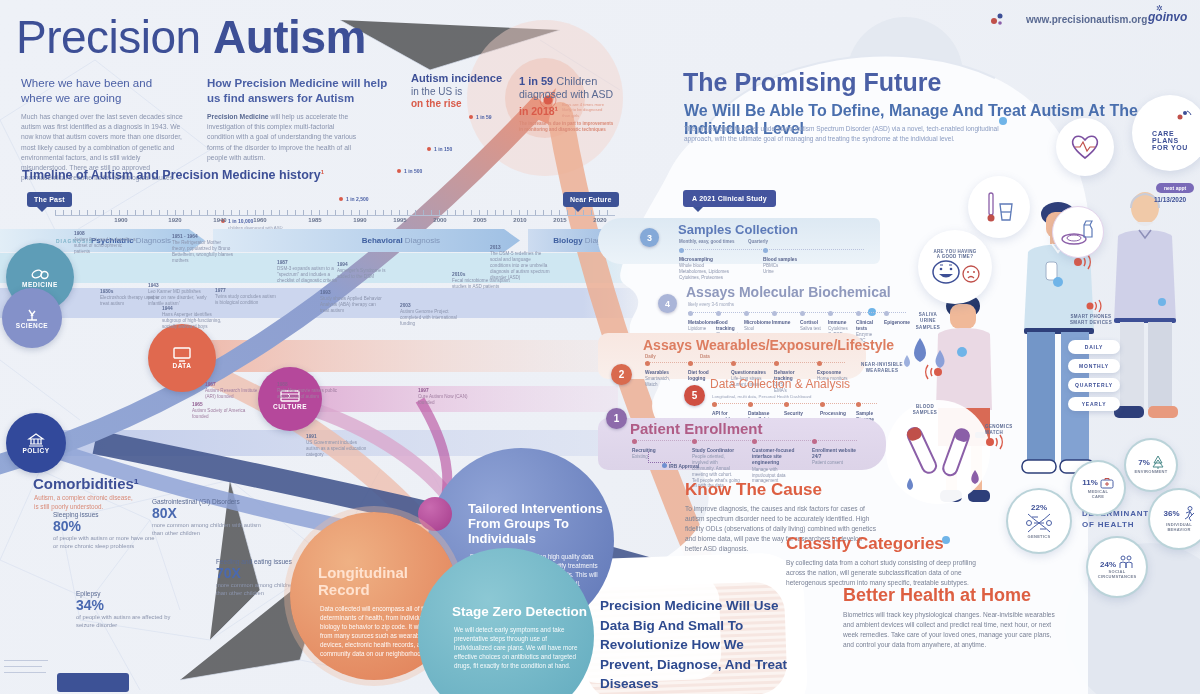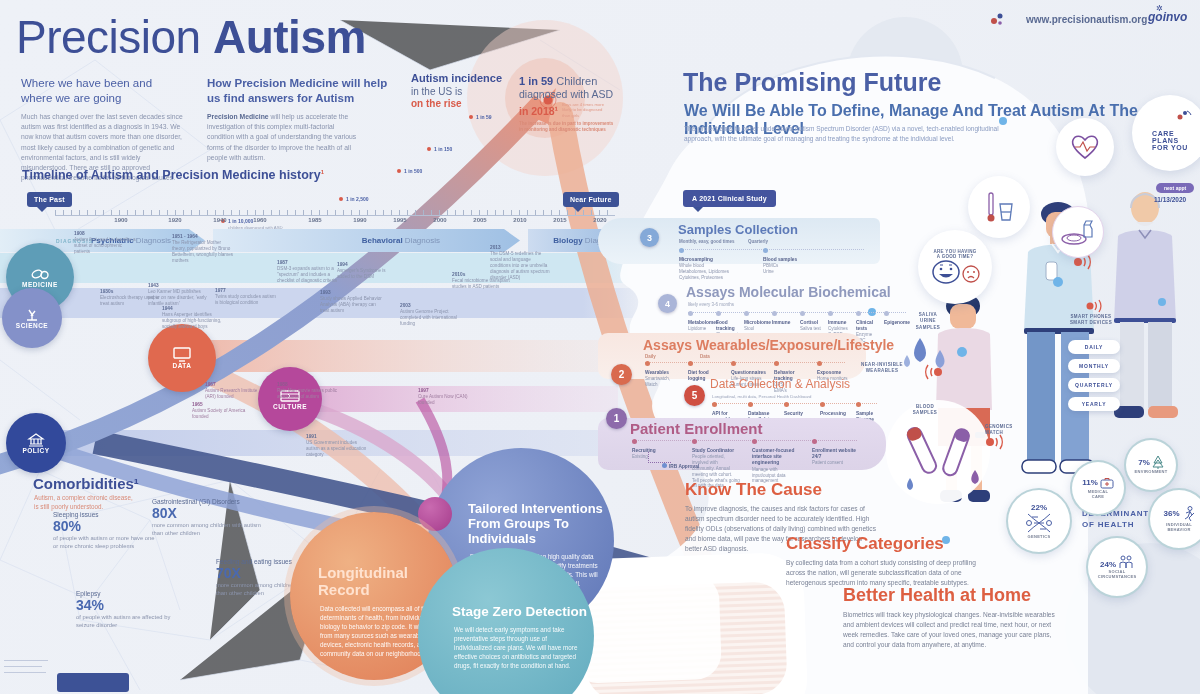--- a/index.html
+++ b/index.html
@@ -618,20 +618,21 @@
   <div class="ab" style="left:418px;top:497px;width:34px;height:34px;border-radius:50%;background:radial-gradient(circle at 35% 30%,#c96ab0,#a53c8c)"></div>
   <div class="ab bubble" style="left:290px;top:512px;width:168px;height:168px;background:radial-gradient(circle at 35% 30%,#efb184,#e07c55);box-shadow:0 0 0 6px rgba(240,190,160,.35)">
     <div class="bt" style="font-size:15px;color:#ffe2cf;margin:52px 0 5px 28px">Longitudinal Record</div>
     <div class="bb" style="width:120px;margin-left:30px">Data collected will encompass all of the determinants of health, from individual biology to behavior to zip code. It will come from many sources such as wearable devices, electronic health records, and community data on our neighborhoods.</div>
   </div>
   <div class="ab bubble" style="left:418px;top:548px;width:176px;height:176px;background:radial-gradient(circle at 40% 30%,#8cc8d4,#5fa9bd)">
     <div class="bt" style="font-size:13.5px;margin:56px 0 5px 34px">Stage Zero Detection</div>
     <div class="bb" style="width:130px;margin-left:36px">We will detect early symptoms and take preventative steps through use of individualized care plans. We will have more effective choices on antibiotics and targeted drugs, fit exactly for the condition at hand.</div>
   </div>
 
+  <div class="ab" style="left:600px;top:596px;width:192px;font-size:13.5px;font-weight:bold;color:#2e4a8f;line-height:1.45">Precision Medicine Will Use Data Big And Small To Revolutionize How We Prevent, Diagnose, And Treat Diseases</div>
 
   <div class="ab" style="left:685px;top:480px">
     <div class="insight-t">Know The Cause</div>
     <div class="insight-b" style="width:196px;margin-top:4px">To improve diagnosis, the causes and risk factors for cases of autism spectrum disorder need to be accurately identified. High fidelity ODLs (observations of daily living) combined with genetics and biome data, will pave the way for researchers to develop better ASD diagnosis.</div>
   </div>
   <div class="ab" style="left:786px;top:534px">
     <div class="insight-t">Classify Categories</div>
     <div class="insight-b" style="width:202px;margin-top:4px">By collecting data from a cohort study consisting of deep profiling across the nation, will generate subclassification data of one heterogenous spectrum into many specific, treatable subtypes.</div>
   </div>
   <div class="ab" style="left:843px;top:585px">

